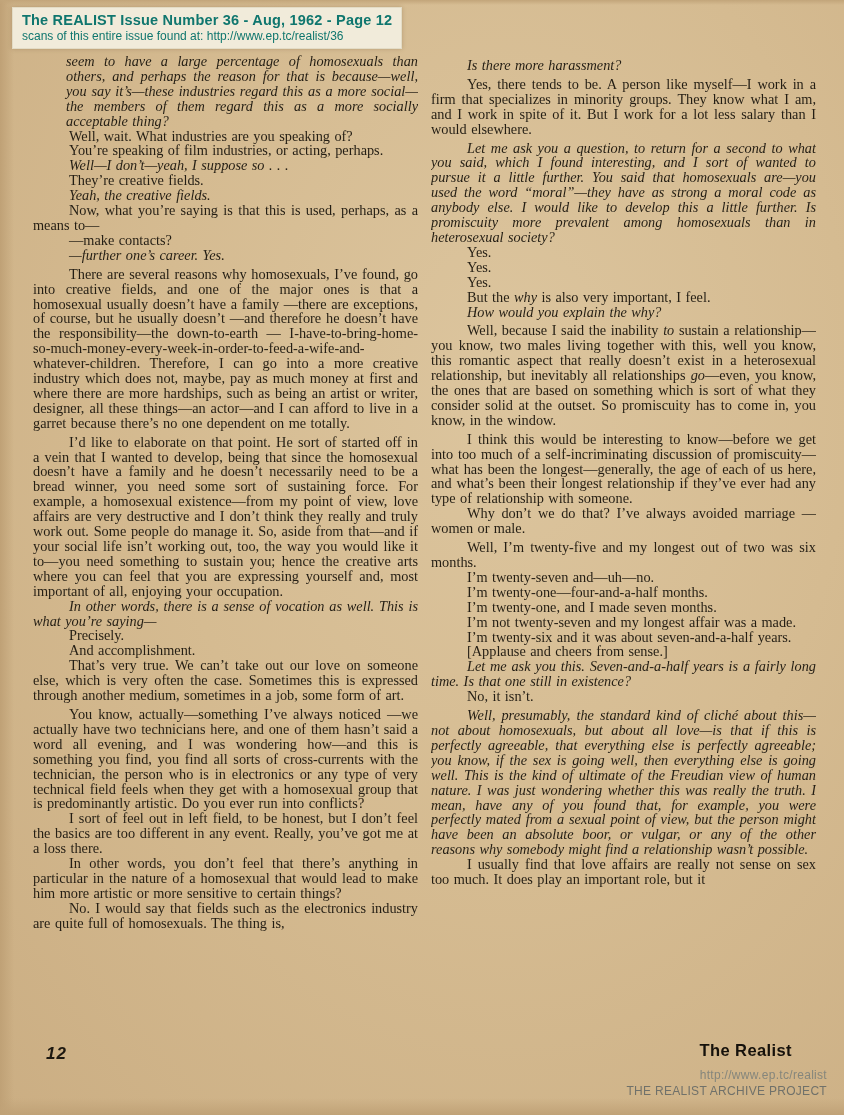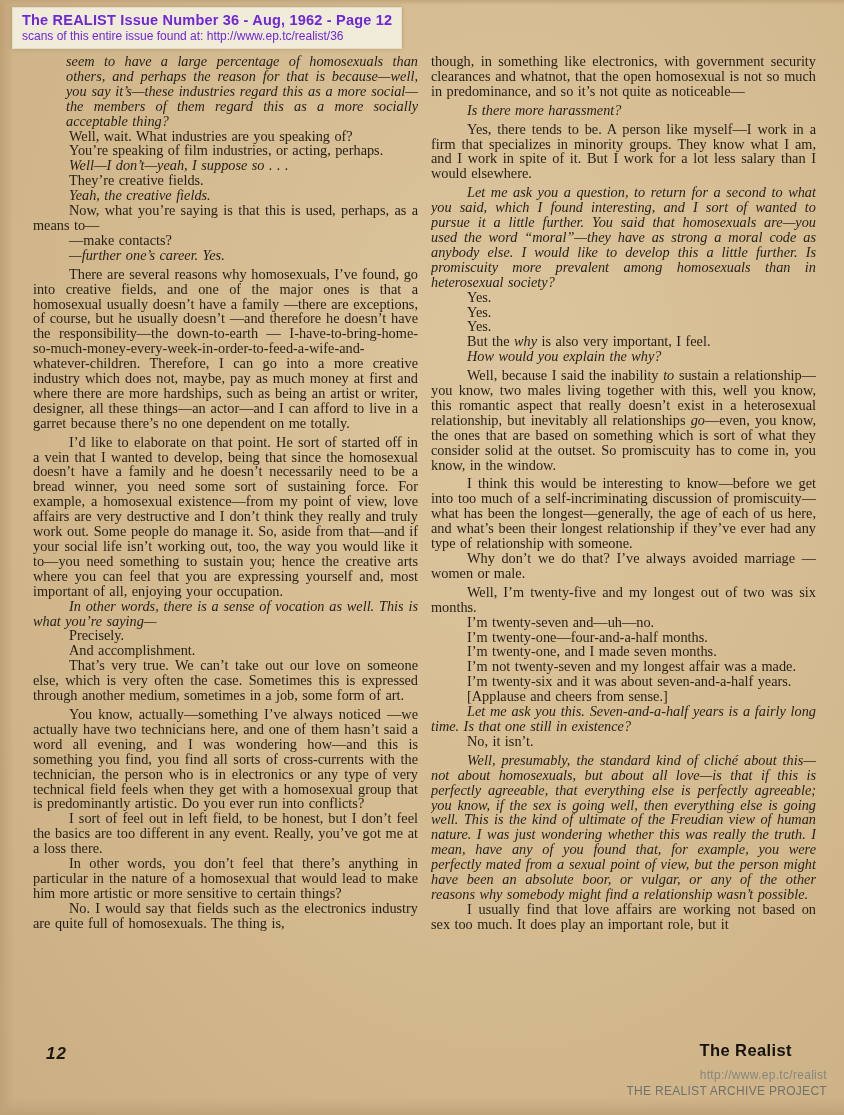--- a/index.html
+++ b/index.html
@@ -14,21 +14,21 @@
     background:linear-gradient(90deg,#bfa176,rgba(191,161,118,0));pointer-events:none;}
   .edge-bottom{position:absolute;left:0;top:1098px;width:844px;height:17px;
     background:linear-gradient(180deg,rgba(176,146,104,0),#c0a277);pointer-events:none;}
   .edge-top{position:absolute;left:0;top:0;width:844px;height:5px;
     background:linear-gradient(180deg,#c2a57a,rgba(194,165,122,0));pointer-events:none;}
 
   .header-badge{
     position:absolute;left:12px;top:7px;
     background:#f1ebda;border:1px solid #e3dcc6;
     padding:4px 9px 5px 9px;
-    font-family:"Liberation Sans", sans-serif;color:#6d28d9;
+    font-family:"Liberation Sans", sans-serif;color:#0f766e;
     box-shadow:0 0 4px rgba(120,95,60,.35);
   }
   .header-badge .t1{font-size:14.5px;font-weight:bold;letter-spacing:.2px;}
   .header-badge .t2{font-size:12px;margin-top:1px;}
 
   .content{
     position:absolute;left:33px;top:54px;width:784px;height:994px;
     display:flex;gap:13px;overflow:hidden;
   }
   .col{width:385px;height:100%;overflow:hidden;color:#241e14;
@@ -83,21 +83,20 @@
       <p class="para it"><span>In other words, there is a sense of vocation as well. This is what you’re saying—</span></p>
       <p class="para"><span>Precisely.</span></p>
       <p class="para"><span>And accomplishment.</span></p>
       <p class="para"><span>That’s very true. We can’t take out our love on someone else, which is very often the case. Sometimes this is expressed through another medium, sometimes in a job, some form of art.</span></p>
       <p class="para gap"><span>You know, actually—something I’ve always noticed —we actually have two technicians here, and one of them hasn’t said a word all evening, and I was wondering how—and this is something you find, you find all sorts of cross-currents with the technician, the person who is in electronics or any type of very technical field feels when they get with a homosexual group that is predominantly artistic. Do you ever run into conflicts?</span></p>
       <p class="para"><span>I sort of feel out in left field, to be honest, but I don’t feel the basics are too different in any event. Really, you’ve got me at a loss there.</span></p>
       <p class="para"><span>In other words, you don’t feel that there’s anything in particular in the nature of a homosexual that would lead to make him more artistic or more sensitive to certain things?</span></p>
       <p class="para"><span>No. I would say that fields such as the electronics industry are quite full of homosexuals. The thing is,</span></p>
     </div>
   <div class="col">
-      <p class="para ni"><span>though, in something like electronics, with government security clearances and whatnot, that the open homosexual is not so much in predominance, and so it’s not quite as noticeable—</span></p>
       <p class="para it gap"><span>Is there more harassment?</span></p>
       <p class="para gap"><span>Yes, there tends to be. A person like myself—I work in a firm that specializes in minority groups. They know what I am, and I work in spite of it. But I work for a lot less salary than I would elsewhere.</span></p>
       <p class="para it gap"><span>Let me ask you a question, to return for a second to what you said, which I found interesting, and I sort of wanted to pursue it a little further. You said that homosexuals are—you used the word “moral”—they have as strong a moral code as anybody else. I would like to develop this a little further. Is promiscuity more prevalent among homosexuals than in heterosexual society?</span></p>
       <p class="para"><span>Yes.</span></p>
       <p class="para"><span>Yes.</span></p>
       <p class="para"><span>Yes.</span></p>
       <p class="para"><span>But the </span><span class="iw">why</span><span> is also very important, I feel.</span></p>
       <p class="para it"><span>How would you explain the why?</span></p>
       <p class="para gap"><span>Well, because I said the inability </span><span class="iw">to</span><span> sustain a relationship—you know, two males living together with this, well you know, this romantic aspect that really doesn’t exist in a heterosexual relationship, but inevitably all relationships </span><span class="iw">go</span><span>—even, you know, the ones that are based on something which is sort of what they consider solid at the outset. So promiscuity has to come in, you know, in the window.</span></p>
       <p class="para gap"><span>I think this would be interesting to know—before we get into too much of a self-incriminating discussion of promiscuity—what has been the longest—generally, the age of each of us here, and what’s been their longest relationship if they’ve ever had any type of relationship with someone.</span></p>
@@ -105,21 +104,21 @@
       <p class="para gap"><span>Well, I’m twenty-five and my longest out of two was six months.</span></p>
       <p class="para"><span>I’m twenty-seven and—uh—no.</span></p>
       <p class="para"><span>I’m twenty-one—four-and-a-half months.</span></p>
       <p class="para"><span>I’m twenty-one, and I made seven months.</span></p>
       <p class="para"><span>I’m not twenty-seven and my longest affair was a made.</span></p>
       <p class="para"><span>I’m twenty-six and it was about seven-and-a-half years.</span></p>
       <p class="para"><span>[Applause and cheers from sense.]</span></p>
       <p class="para it"><span>Let me ask you this. Seven-and-a-half years is a fairly long time. Is that one still in existence?</span></p>
       <p class="para"><span>No, it isn’t.</span></p>
       <p class="para it gap"><span>Well, presumably, the standard kind of cliché about this—not about homosexuals, but about all love—is that if this is perfectly agreeable, that everything else is perfectly agreeable; you know, if the sex is going well, then everything else is going well. This is the kind of ultimate of the Freudian view of human nature. I was just wondering whether this was really the truth. I mean, have any of you found that, for example, you were perfectly mated from a sexual point of view, but the person might have been an absolute boor, or vulgar, or any of the other reasons why somebody might find a relationship wasn’t possible.</span></p>
-      <p class="para"><span>I usually find that love affairs are working not based on sex too much. It does play an important role, but it</span></p>
+      <p class="para"><span>I usually find that love affairs are really not sense on sex too much. It does play an important role, but it</span></p>
     </div>
 </div>
 
 <div class="page-number">12</div>
 <div class="magazine-logo">The Realist</div>
 <div class="archive">
   <div class="url">http://www.ep.tc/realist</div>
   <div class="label">THE REALIST ARCHIVE PROJECT</div>
 </div>
 

